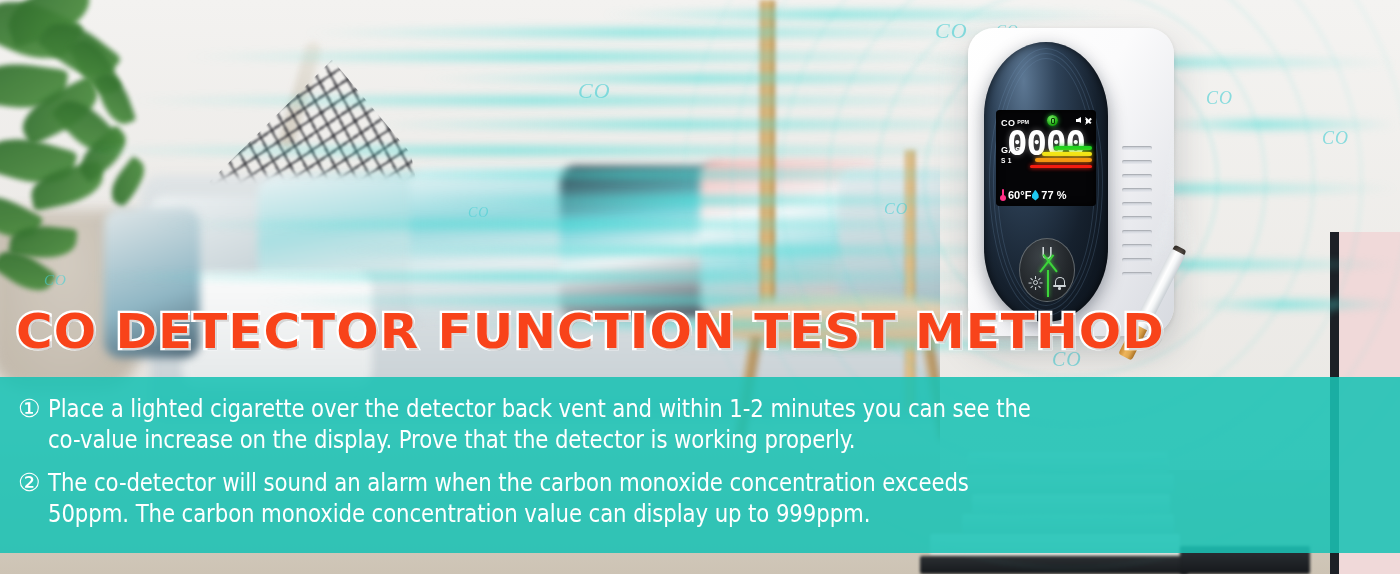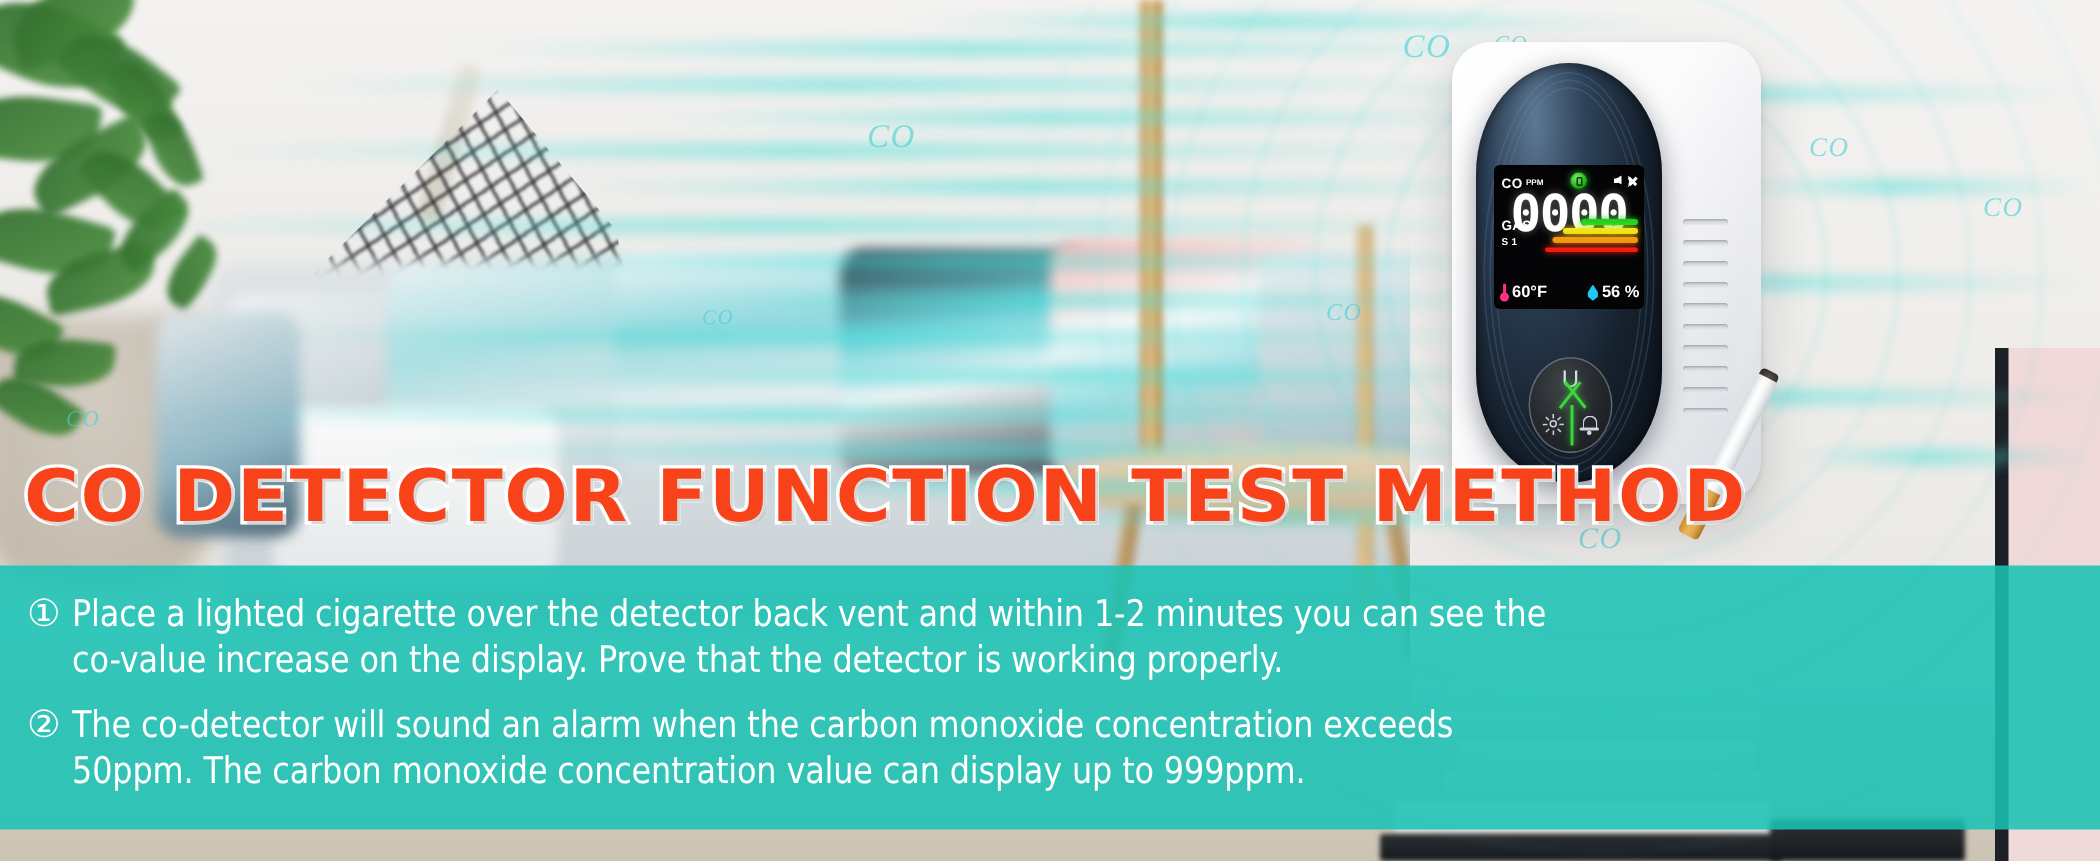--- a/index.html
+++ b/index.html
@@ -134,21 +134,21 @@
             text-shadow:0 0 6px rgba(255,255,255,.35); }
 
   .gaswrap { position:absolute; left:5px; top:36px; right:4px; height:27px; }
   .gas-lab { position:absolute; left:0; top:0; color:#fff; font-weight:bold;
              font-size:9px; line-height:9.5px; letter-spacing:.2px; }
   .gas-s1 { font-size:6.6px; line-height:8px; }
   .bars { position:absolute; right:0; top:0; width:62px; }
   .bar { height:3.6px; border-radius:2px; margin-bottom:2.6px; float:right; clear:both; }
 
   .readouts { position:absolute; left:4px; bottom:4px; right:3px; height:14px;
-              display:flex; align-items:center; justify-content:space-between; }
+              display:flex; align-items:center; }
   .ro { display:flex; align-items:center; gap:2px; color:#fff;
         font-weight:bold; font-size:11px; font-family:"Liberation Sans", sans-serif; }
   .thermo { width:6px; height:12px; position:relative; }
   .thermo-b { position:absolute; bottom:0; left:0; width:6px; height:6px;
               border-radius:50%; background:#ff2f86; }
   .thermo-s { position:absolute; top:0; left:1.6px; width:2.8px; height:8px;
               border-radius:2px; background:#ff2f86; }
   .drop { width:8px; height:11px; position:relative; }
   .drop-s { position:absolute; inset:0; background:#1ec8f0;
             border-radius:50% 50% 50% 50%/62% 62% 38% 38%;
@@ -388,21 +388,21 @@
             <span class="thermo">
               <span class="thermo-s"></span>
                 <span class="thermo-b"></span>
             </span>
             <span>60°F</span>
           </div>
           <div class="ro">
             <span class="drop">
               <span class="drop-s"></span>
             </span>
-            <span>56 %</span>
+            <span>77 %</span>
           </div>
         </div>
       </div>
 
       <div class="btn">
         <div class="btn-u">U</div>
         <div class="y-stem"></div>
         <div class="y-arm y-l"></div>
         <div class="y-arm y-r"></div>
         <div class="sun">

